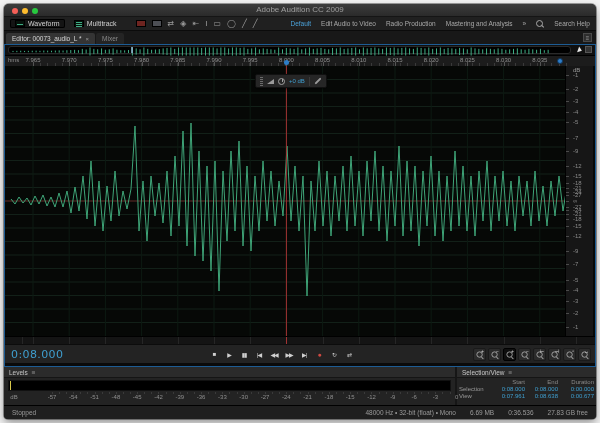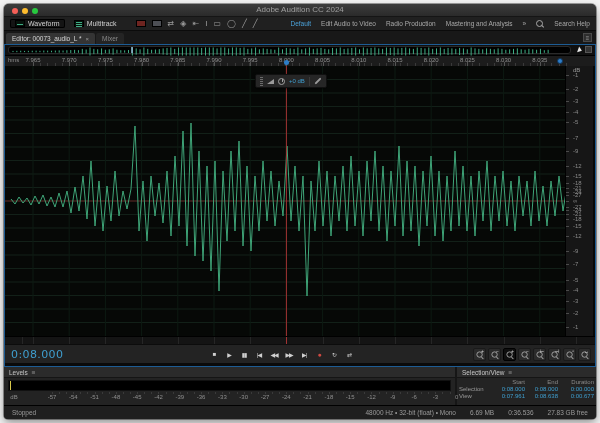--- a/index.html
+++ b/index.html
@@ -108,21 +108,21 @@
 <body>
 
 <div class="window">
 
   <div class="titlebar">
     <div class="traffic">
       <span style="background:#f55f57"></span>
       <span style="background:#fdbc2e"></span>
       <span style="background:#28c83f"></span>
     </div>
-    <div class="title">Adobe Audition CC 2024</div>
+    <div class="title">Adobe Audition CC 2009</div>
   </div>
 
   <div class="toolbar">
     <div class="viewbtn active">
       <span class="wicon">
           <i></i>
         </span>
       <span>Waveform</span>
     </div>
     <div class="viewbtn">

